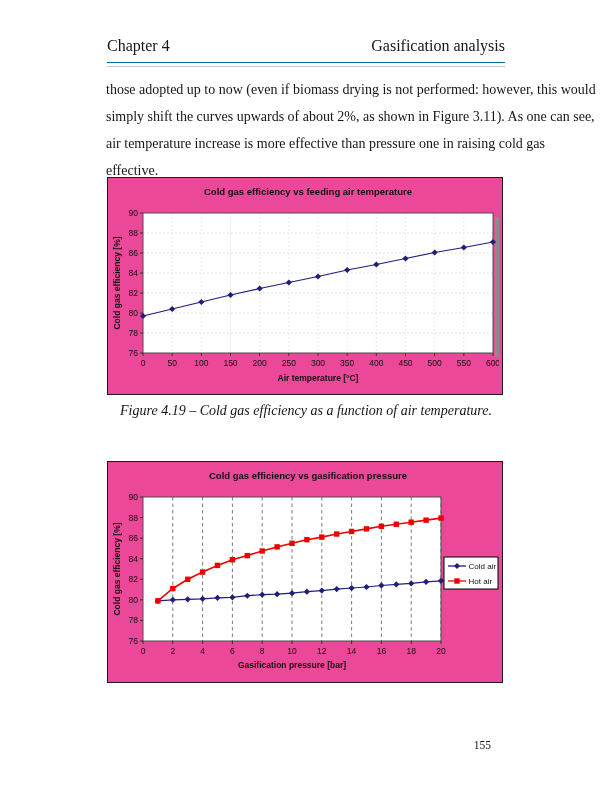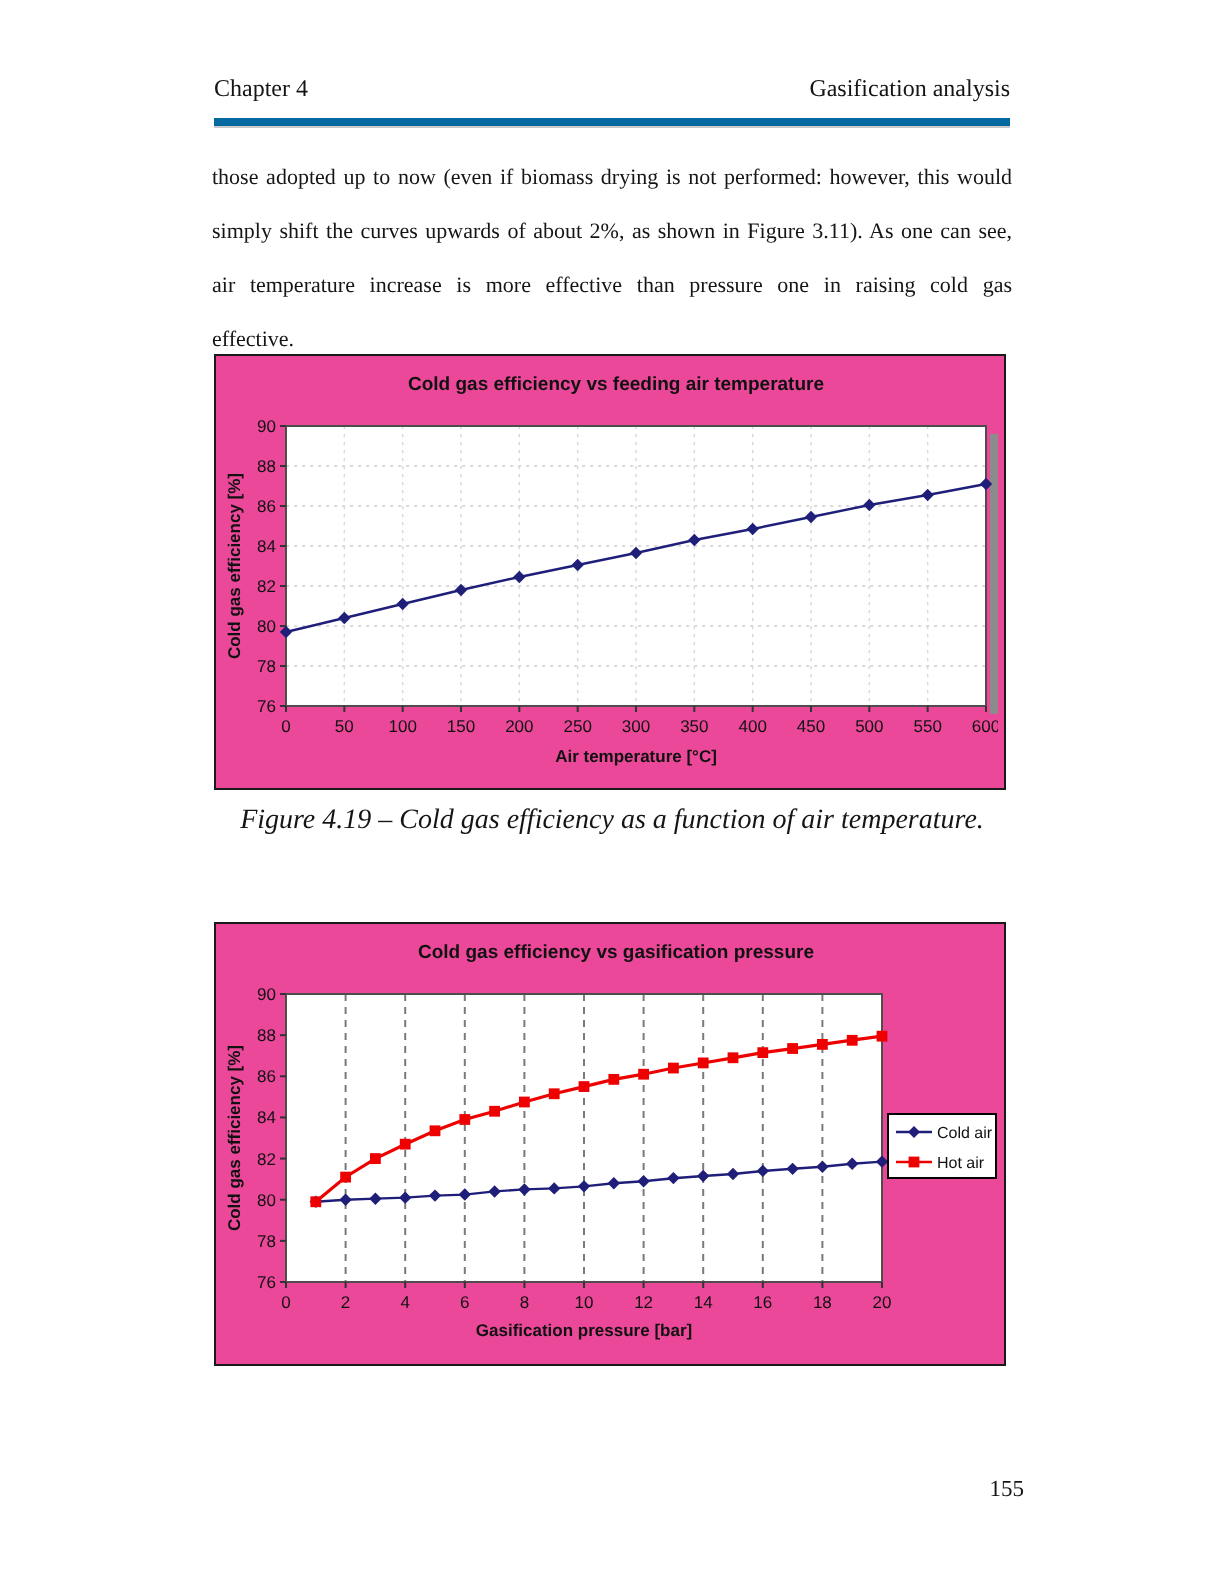--- a/index.html
+++ b/index.html
@@ -1,36 +1,36 @@
 <!DOCTYPE html>
 <html><head>
 <meta charset="utf-8">
 <style>
   html,body{margin:0;padding:0;background:#ffffff;}
   .page{position:relative;width:612px;height:792px;background:#ffffff;overflow:hidden;
         font-family:"Liberation Serif",serif;color:#151515;}
   .header{position:absolute;left:107px;top:37px;width:398px;display:flex;
-          justify-content:space-between;font-size:12px;padding-bottom:7px;
-          border-bottom:4px solid #0369a1;}
+          justify-content:space-between;font-size:16px;padding-bottom:7px;
+          border-bottom:1px solid #0369a1;}
   .header::after{content:"";position:absolute;left:0;right:0;bottom:-5px;border-top:1px solid #c9c9c9;}
-  .body-text{position:absolute;left:106px;top:76px;width:400px;font-size:11px;line-height:27px;}
+  .body-text{position:absolute;left:106px;top:76px;width:400px;font-size:14px;line-height:27px;}
   .body-text .ln{text-align:justify;text-align-last:justify;white-space:nowrap;}
   .body-text .ln.last{text-align-last:left;}
   .chart-box{position:absolute;left:107px;width:394px;border:1.5px solid #1a1a1a;background:#ec4899;}
   #box1{top:177px;height:216px;}
   #box2{top:461px;height:220px;text-align:right;}
   .chart-box svg{display:block;}
   .ct{font-family:"Liberation Sans",sans-serif;font-size:9.5px;font-weight:bold;fill:#111;text-anchor:middle;}
   .al{font-family:"Liberation Sans",sans-serif;font-size:8.5px;font-weight:bold;fill:#111;text-anchor:middle;}
   .tl text{font-family:"Liberation Sans",sans-serif;font-size:8.5px;fill:#111;}
   .lg{font-family:"Liberation Sans",sans-serif;font-size:8px;fill:#111;}
   .caption{position:absolute;left:106px;width:400px;text-align:center;font-style:italic;font-size:14px;}
   #cap1{top:403px;}
   #cap2{top:672px;}
-  .page-number{position:absolute;top:739px;right:100px;font-size:11.5px;}
+  .page-number{position:absolute;top:739px;right:121px;font-size:11.5px;}
 </style>
 </head>
 <body>
 
 <div class="page">
 
   <div class="header">
     <span>Chapter 4</span>
     <span>Gasification analysis</span>
   </div>

